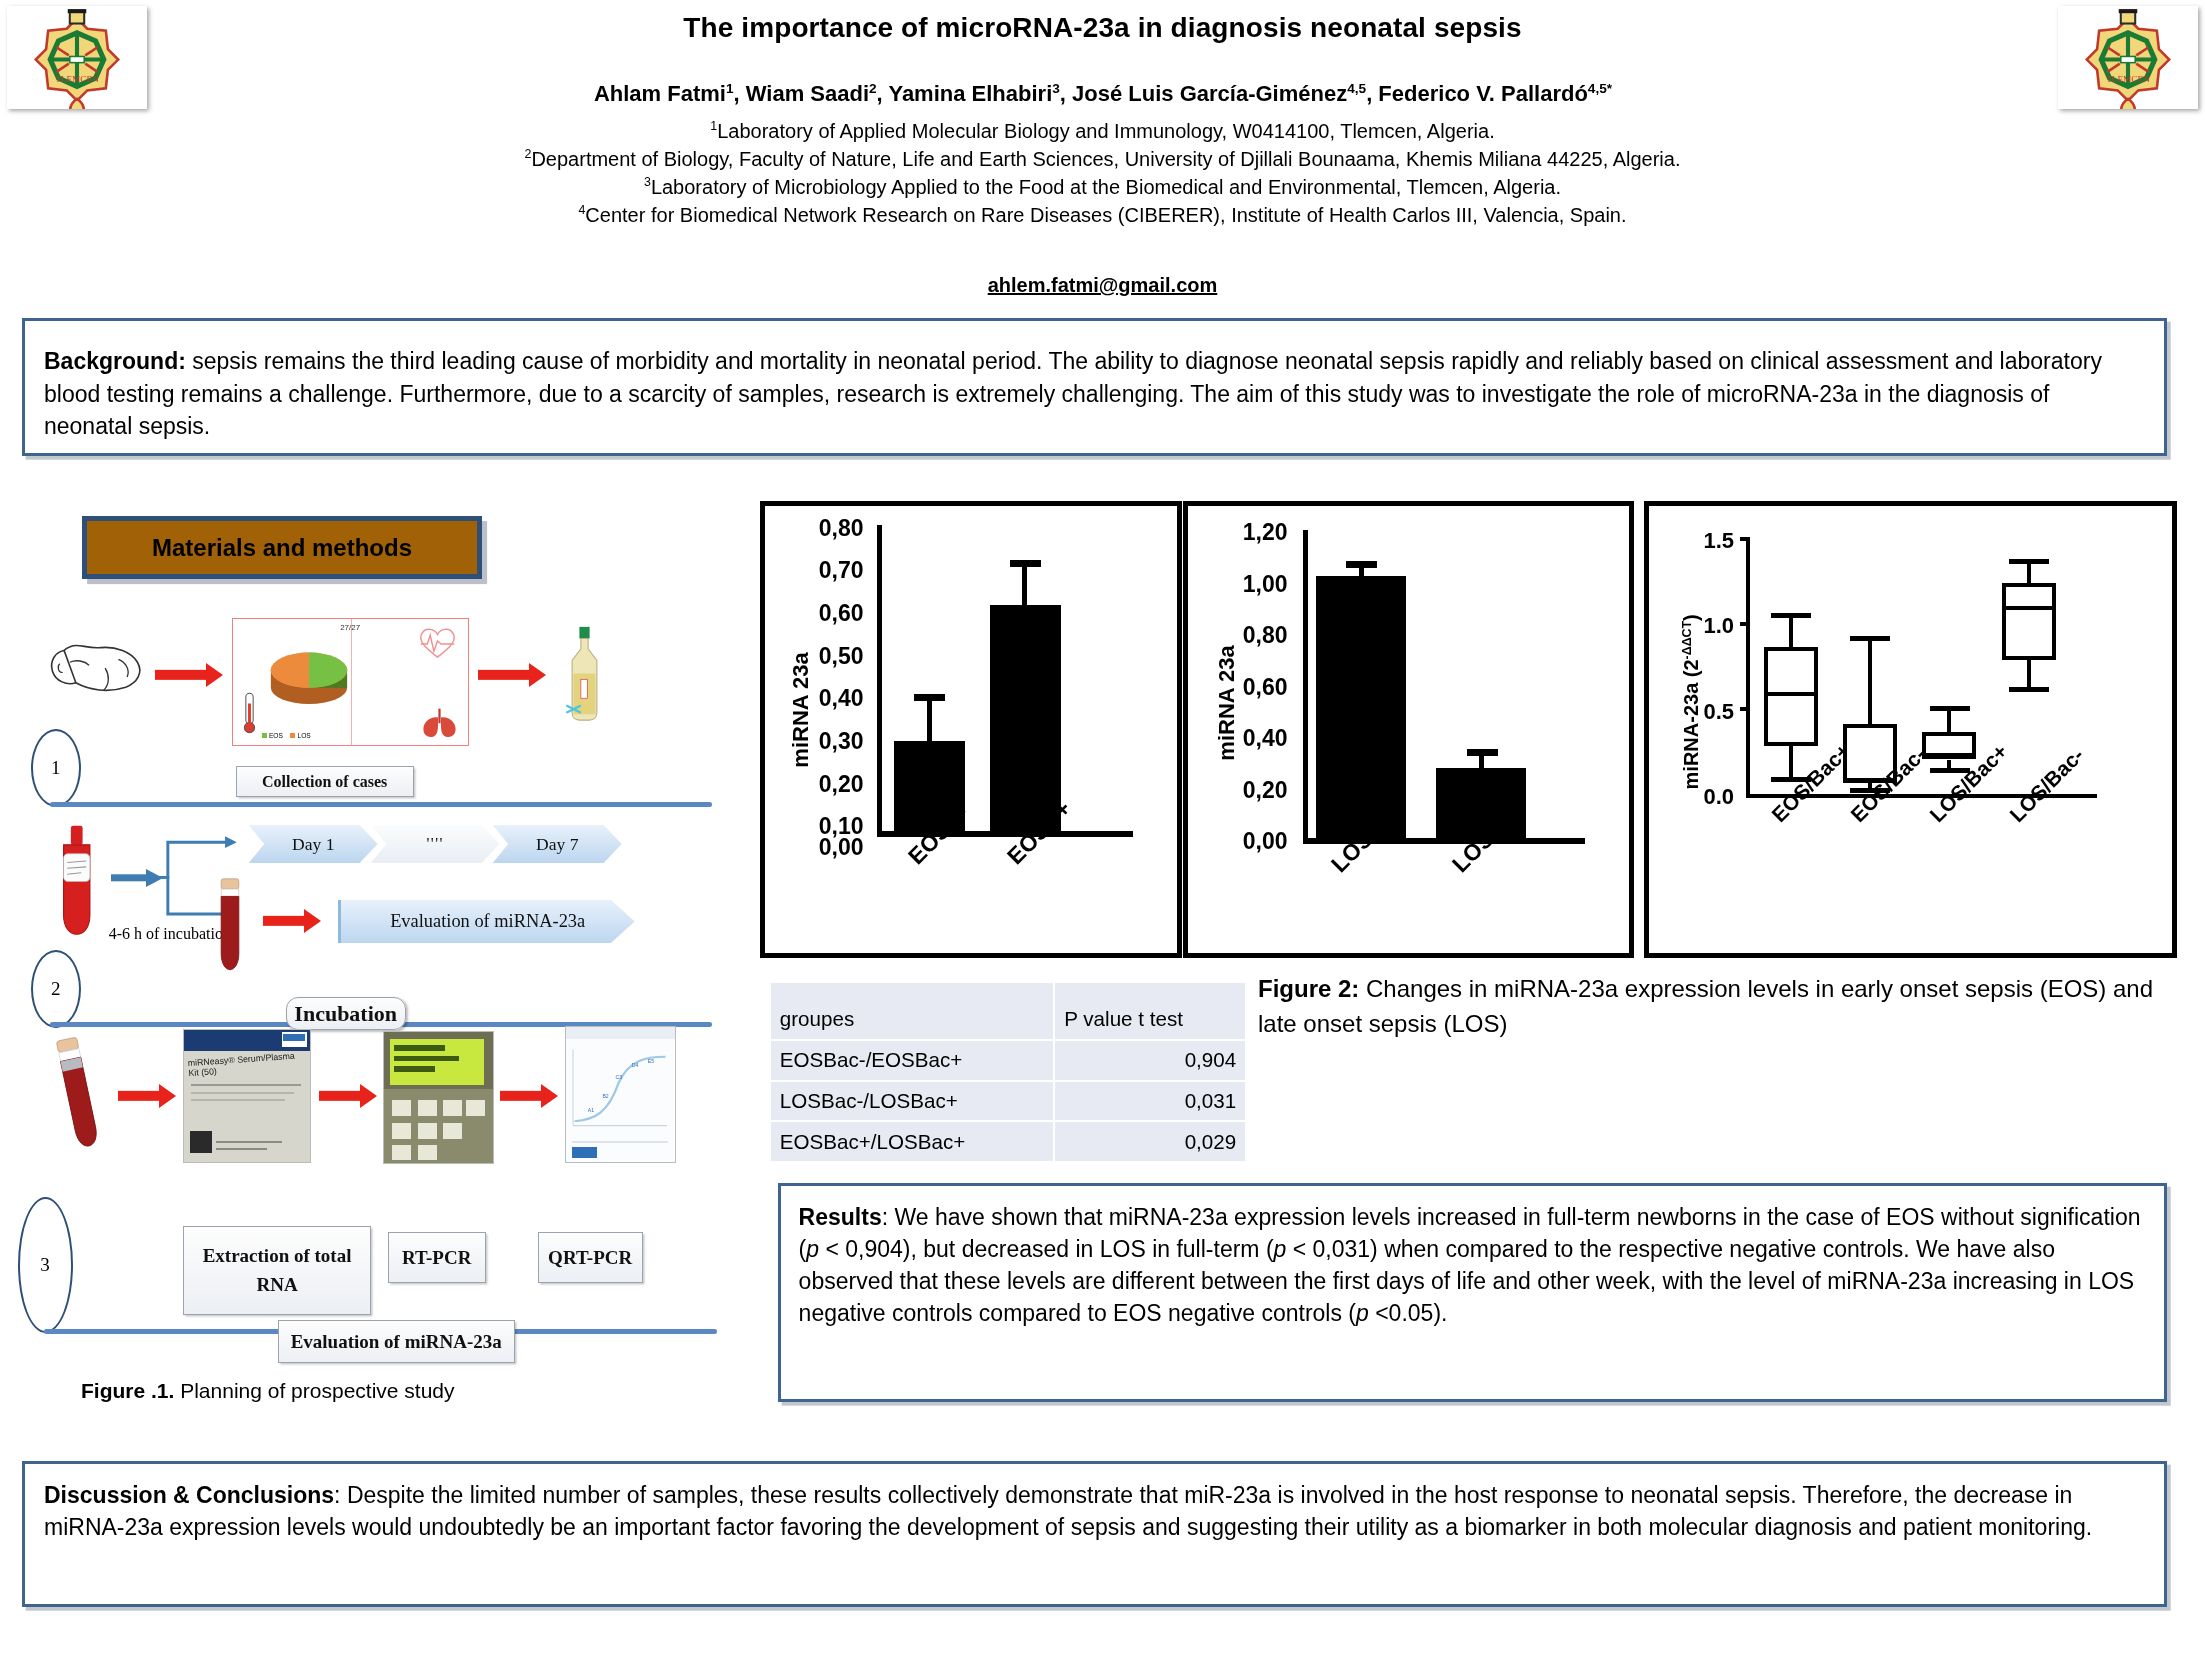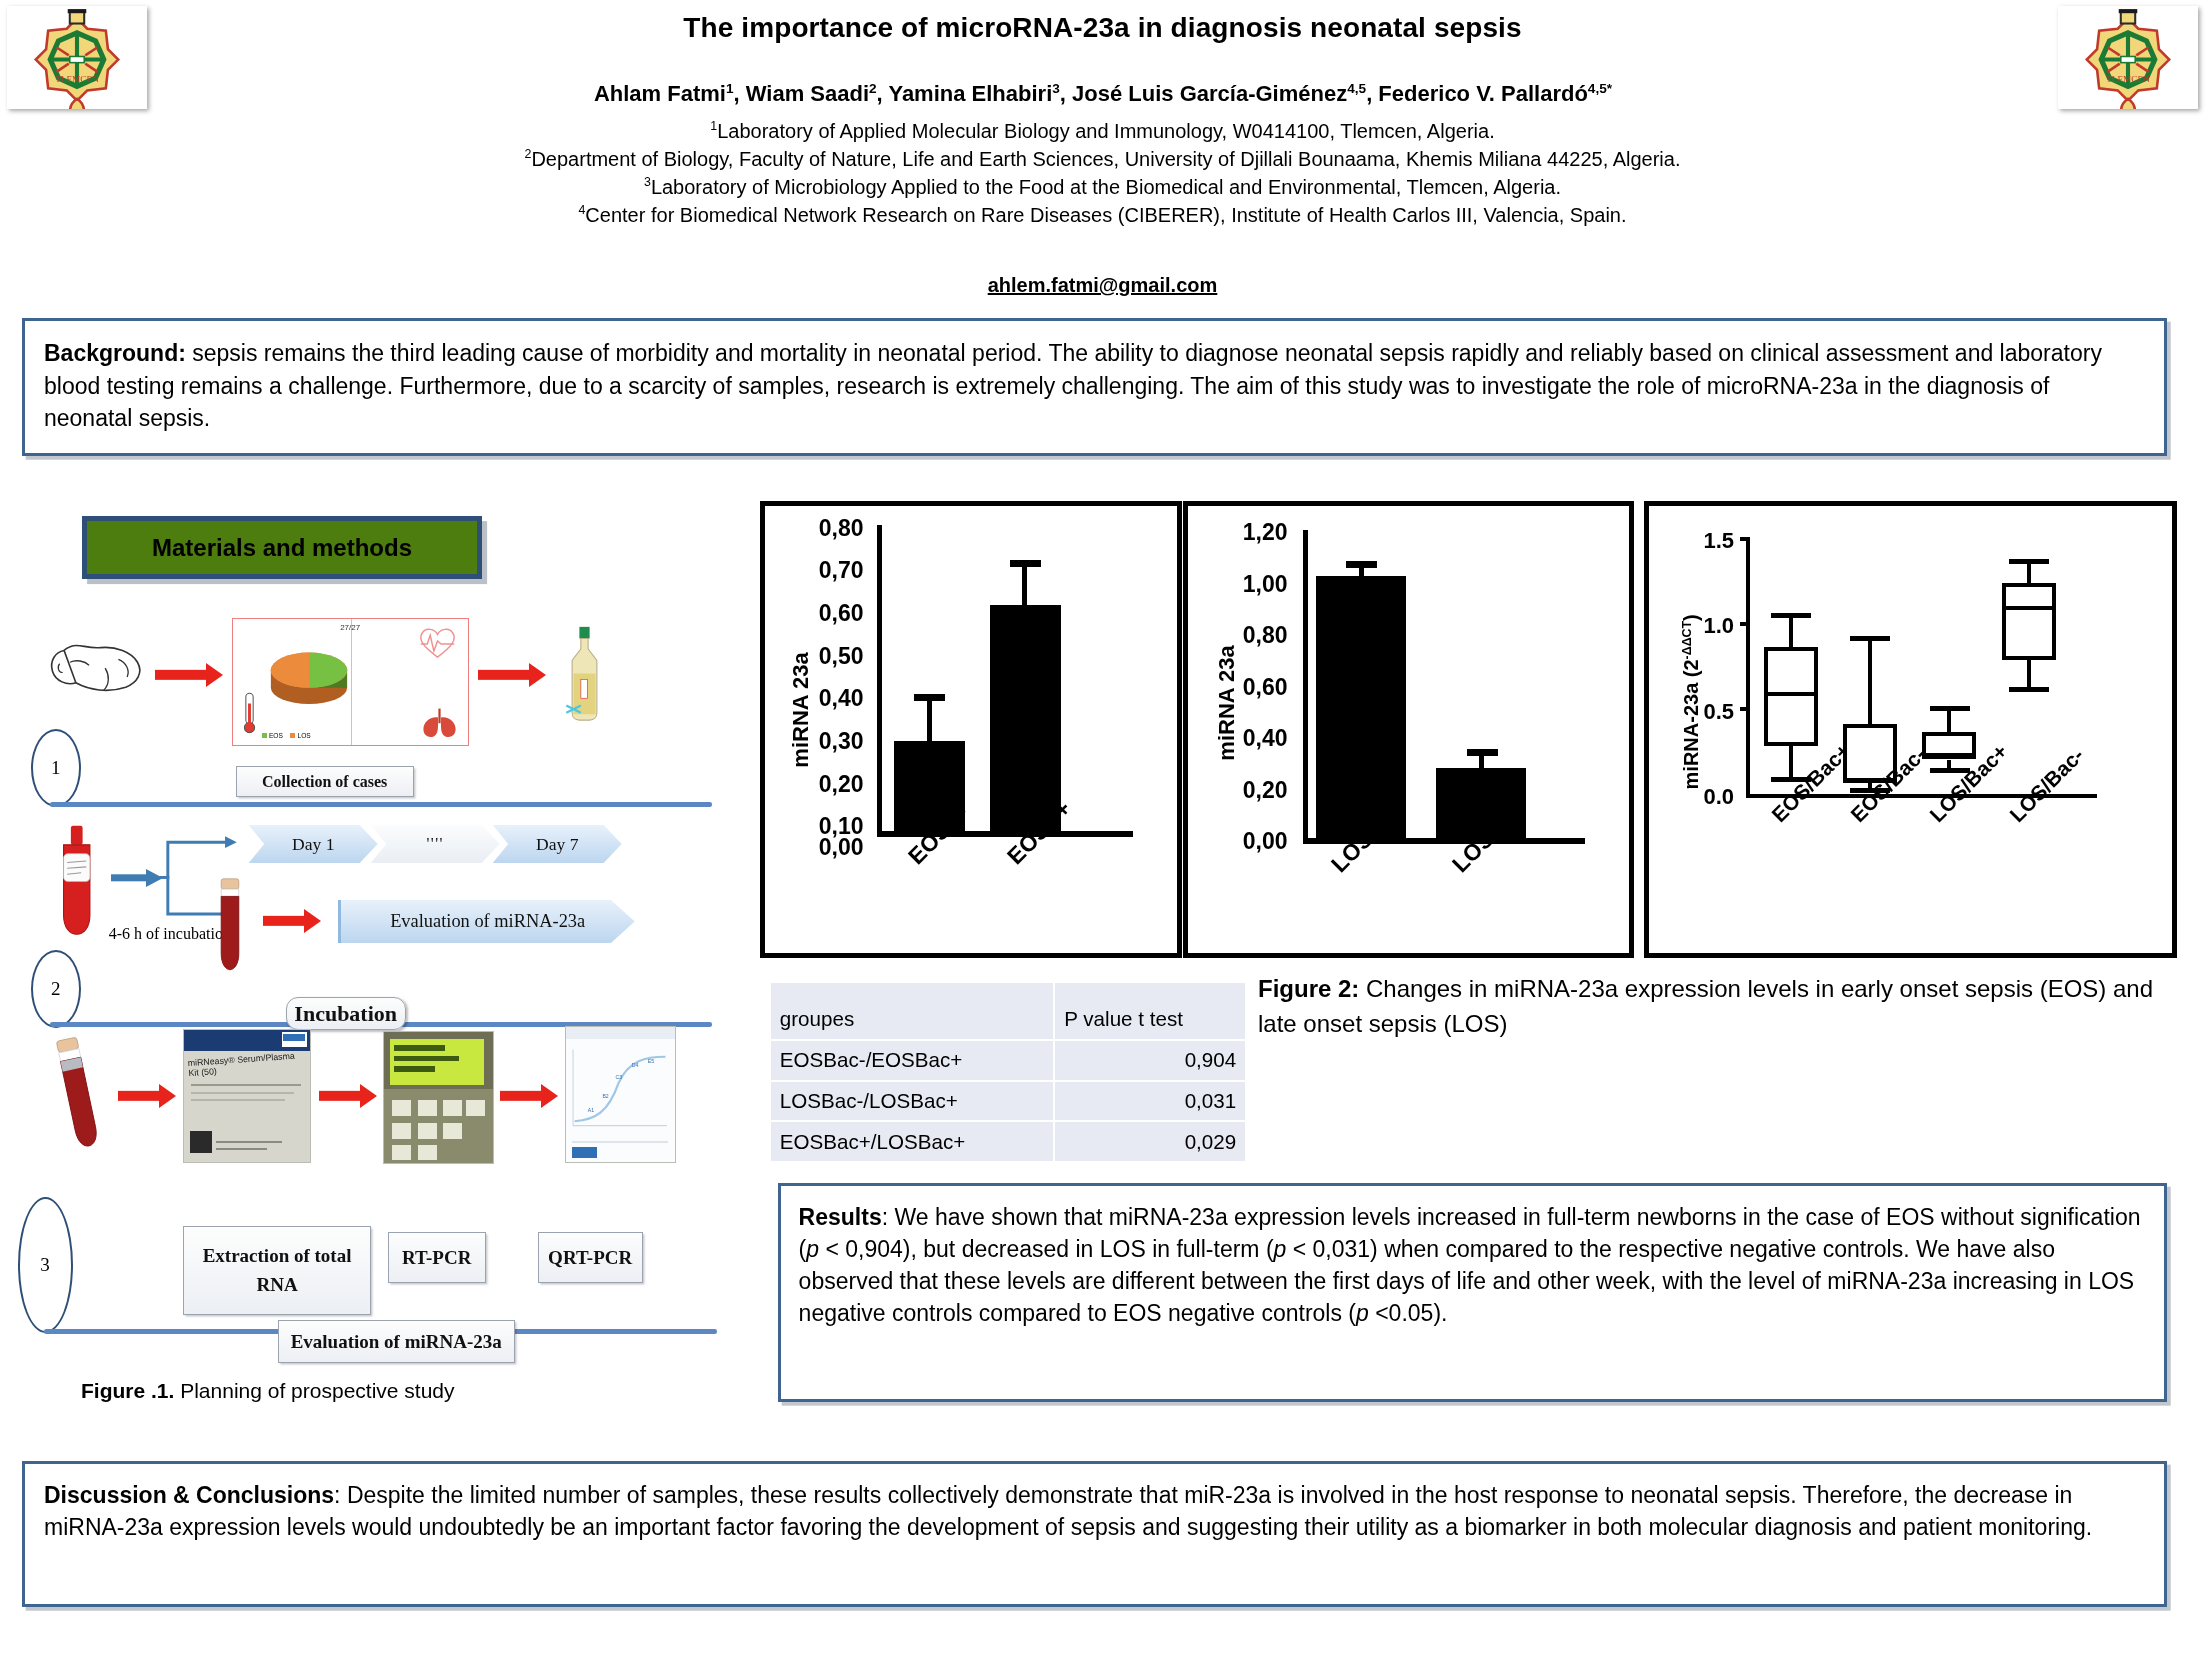--- a/index.html
+++ b/index.html
@@ -26,31 +26,31 @@
   sup{font-size:.62em;vertical-align:super;}
 
   
   .bluebox{position:absolute;background:#ffffff;border:3.7px solid #3F648F;
            box-shadow:3.7px 3.7px 0 rgba(120,130,145,.45);}
   .boxtext{font-size:23px;line-height:1.42;}
   .boxtext b{font-weight:bold;}
   .boxtext i{font-style:italic;}
 
   #background-box{left:22px;top:318px;width:2139px;height:132px;}
-  #background-box .boxtext{padding:16px 34px 0 19px;}
+  #background-box .boxtext{padding:16px 34px 0 19px;margin-top:8px;}
 
   #results-box{left:778px;top:1183px;width:1383px;height:213px;}
   #results-box .boxtext{padding:14.7px 17.6px 0 17.6px;line-height:1.40;}
 
   #discussion-box{left:22px;top:1461px;width:2139px;height:140px;}
   #discussion-box .boxtext{padding:14.7px 19px 0 19px;line-height:1.40;}
 
   
   #mm-title{position:absolute;left:82px;top:516px;width:390px;height:53px;
-            background:#4d7c0f;border:5.1px solid #2E4F77;
+            background:#a16207;border:5.1px solid #2E4F77;
             box-shadow:5.1px 5.1px 0 rgba(120,130,145,.5);
             display:flex;align-items:center;justify-content:center;
             font-size:24px;font-weight:bold;}
 
   #fig1{position:absolute;left:14.7px;top:581px;width:735px;height:779px;}
   .step-rule{position:absolute;height:5.1px;background:#5B87C3;border-radius:2.2px;}
   .step-num{position:absolute;width:46px;height:74px;border:2.9px solid #2E4F77;
             border-radius:50%;background:#fff;display:flex;align-items:center;
             justify-content:center;font-size:19px;font-family:"Liberation Serif",serif;}
   .capsule{position:absolute;background:linear-gradient(#fdfdfd,#eceff4);

